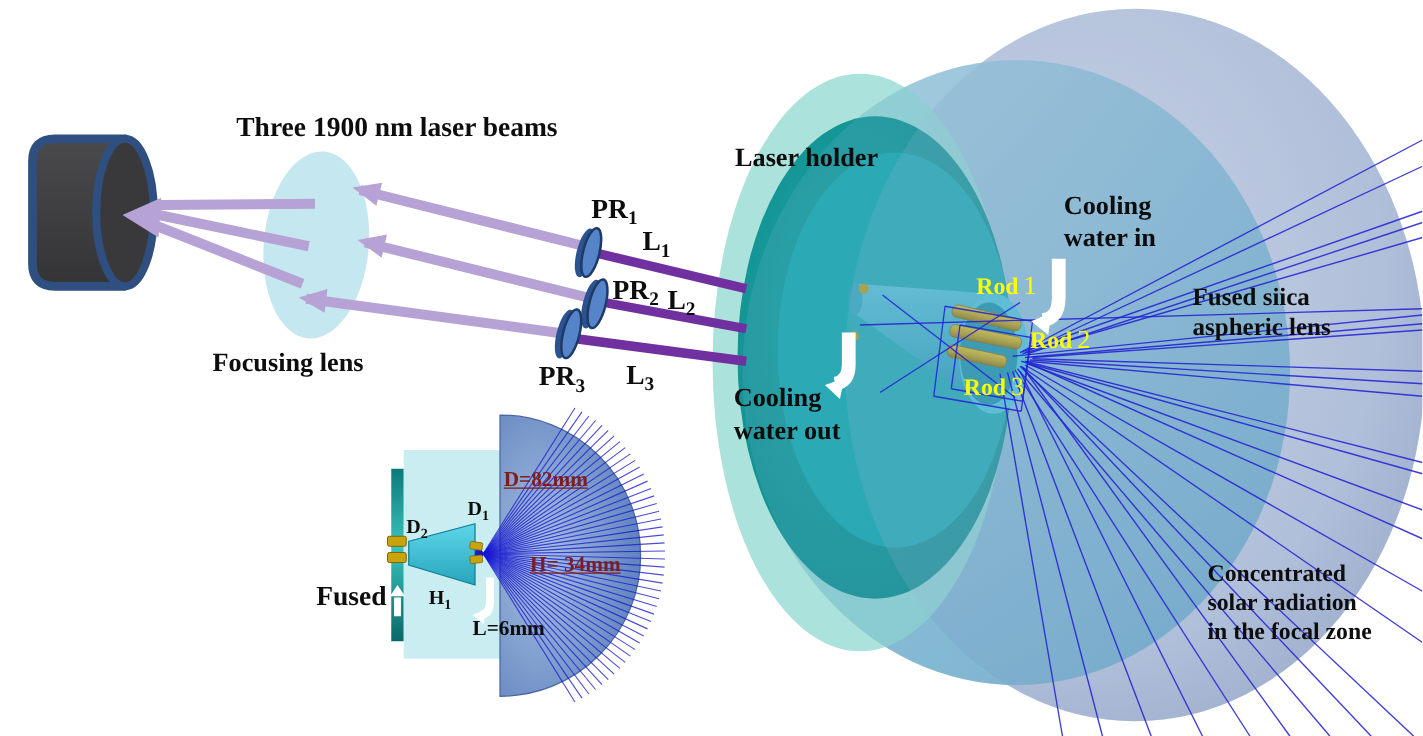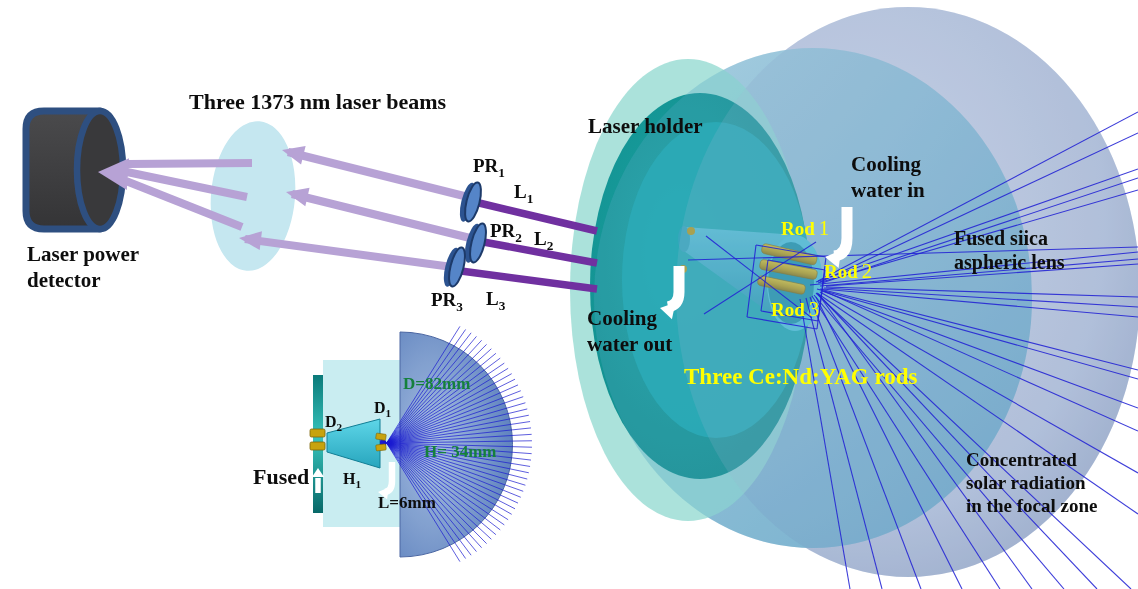--- a/index.html
+++ b/index.html
@@ -1,23 +1,23 @@
 <!DOCTYPE html>
 <html><head>
 <meta charset="utf-8">
 <style>
   html,body{margin:0;padding:0;background:#fff;}
   #stage{position:relative;width:1138px;height:589px;overflow:hidden;background:#fff;
          font-family:"Liberation Serif","DejaVu Serif",serif;}
   #fx{position:absolute;left:0;top:0;}
   .lbl{position:absolute;font-weight:bold;color:#0d0d0d;white-space:pre-line;line-height:1.22;}
-  .s16{font-size:16px}.s17{font-size:17px}.s18{font-size:19px}.s19{font-size:19px}
+  .s16{font-size:16px}.s17{font-size:17px}.s18{font-size:22px}.s19{font-size:19px}
   .s20{font-size:20px}.s21{font-size:21px}.s22{font-size:22px}.s23{font-size:23px}
   .yellow{color:#ffff00;}
-  .white{color:#15803d;}
+  .white{color:#7f1d1d;text-decoration:underline;}
   sub{font-size:70%;line-height:0;}
   .rodnum{font-weight:400;font-size:110%;margin-left:4px;}
 </style>
 </head>
 <body>
 
 <div id="stage">
   <svg id="fx" width="1138" height="589" viewBox="0 0 1138 589">
     <defs>
       <radialGradient id="grOuter" cx="40%" cy="38%" r="75%">
@@ -227,42 +227,40 @@
         <polygon points="825,257 841.1065789397642,250.17518389572683 838.601463122483,268.0000091330751" fill="#ffffff"></polygon>
         <path d="M 679 266 L 679 292 Q 679 305 668 307" fill="none" stroke="#ffffff" stroke-width="11" stroke-linejoin="round"></path>
         <polygon points="660,308 675.4613157822242,302.5965090652113 671.9268170383224,319.225018277686" fill="#ffffff"></polygon>
         <path d="M 392 462 L 392 481 Q 392 491 385 492" fill="none" stroke="#ffffff" stroke-width="6.5" stroke-linejoin="round"></path>
         <polygon points="378,492 388.7377192931761,487.4501225971513 387.06764208165526,499.3333394220501" fill="#ffffff"></polygon>
         <path d="M 318 493 L 318 478" fill="none" stroke="#ffffff" stroke-width="5.5" stroke-linejoin="round"></path>
         <polygon points="318,468 324,477 312,477" fill="#ffffff"></polygon>
       </g>
   </svg>
 
-  <div class="lbl s22" style="left:189px;top:89px">Three 1373 nm laser beams</div>
-  <div class="lbl s21" style="left:27px;top:242px">Laser power
-detector</div>
+  <div class="lbl s22" style="left:189px;top:89px">Three 1900 nm laser beams</div>
+  <div class="lbl s21" style="left:170px;top:278px">Focusing lens</div>
 
   <div class="lbl s18" style="left:473px;top:154px"><span>PR</span><sub>1</sub></div>
   <div class="lbl s18" style="left:514px;top:180px"><span>L</span><sub>1</sub></div>
   <div class="lbl s18" style="left:490px;top:219px"><span>PR</span><sub>2</sub></div>
   <div class="lbl s18" style="left:534px;top:227px"><span>L</span><sub>2</sub></div>
   <div class="lbl s18" style="left:431px;top:288px"><span>PR</span><sub>3</sub></div>
-  <div class="lbl s18" style="left:486px;top:287px"><span>L</span><sub>3</sub></div>
+  <div class="lbl s18" style="left:501px;top:287px"><span>L</span><sub>3</sub></div>
 
   <div class="lbl s21" style="left:588px;top:114px">Laser holder</div>
   <div class="lbl s21" style="left:851px;top:152px">Cooling
 water in</div>
   <div class="lbl s21" style="left:587px;top:306px">Cooling
 water out</div>
   <div class="lbl s20" style="left:954px;top:226px">Fused siica
 aspheric lens</div>
   <div class="lbl s19" style="left:966px;top:448px">Concentrated
 solar radiation
 in the focal zone</div>
-  <div class="lbl s23 yellow" style="left:684px;top:363px">Three Ce:Nd:YAG rods</div>
 
   <div class="lbl s19 yellow" style="left:781px;top:216px"><span>Rod</span><span class="rodnum">1</span></div>
   <div class="lbl s19 yellow" style="left:824px;top:259px"><span>Rod</span><span class="rodnum">2</span></div>
   <div class="lbl s19 yellow" style="left:771px;top:297px"><span>Rod</span><span class="rodnum">3</span></div>
 
   <div class="lbl s22" style="left:253px;top:464px">Fused</div>
   <div class="lbl s17 white" style="left:403px;top:374px">D=82mm</div>
   <div class="lbl s17 white" style="left:424px;top:442px">H= 34mm</div>
   <div class="lbl s17" style="left:378px;top:493px">L=6mm</div>
   <div class="lbl s16" style="left:374px;top:398px"><span>D</span><sub>1</sub></div>

